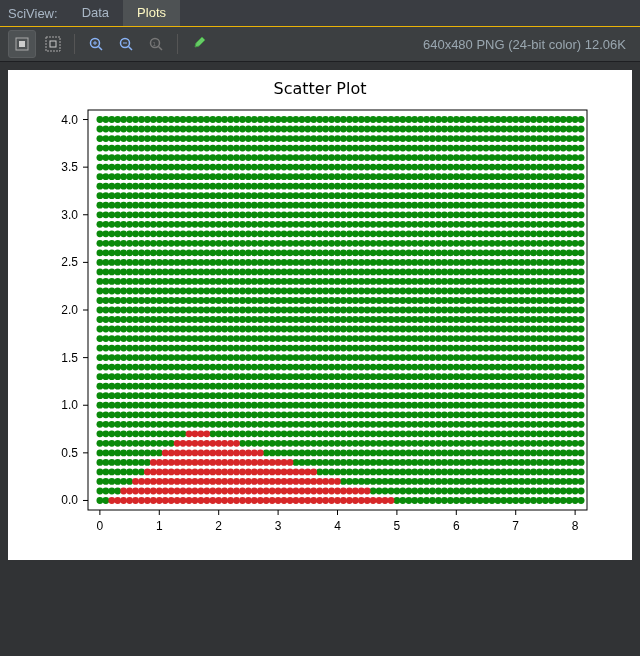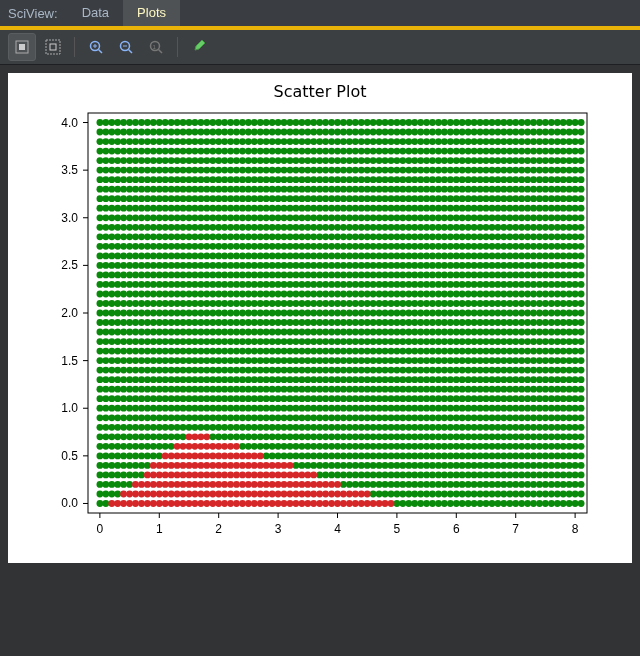--- a/index.html
+++ b/index.html
@@ -1,16 +1,16 @@
 <!DOCTYPE html>
 <html><head>
 <meta charset="utf-8">
 <style>
 html,body{margin:0;padding:0;width:640px;height:656px;background:#2b2d30;font-family:-apple-system,"Segoe UI",Arial,sans-serif;color:#bbb;overflow:hidden}
-.titlebar{height:26px;background:#3a3d42;display:flex;align-items:center;font-size:13px;border-bottom:4px solid #eab308}
+.titlebar{height:26px;background:#3a3d42;display:flex;align-items:center;font-size:13px;border-bottom:1px solid #eab308}
 .titlebar .label{padding:0 10px 0 8px;color:#a9b7c6}
 .tab{height:26px;line-height:26px;padding:0 14px;color:#a9b7c6;cursor:pointer}
 .tab.active{background:#4e5254;color:#fef9c3}
 .toolbar{height:34px;background:#3c3f41;display:flex;align-items:center;padding:0 6px;border-bottom:1px solid #1e1f22;font-size:13px}
 .tool{width:26px;height:26px;display:flex;align-items:center;justify-content:center;margin:0 2px;border-radius:3px;cursor:pointer}
 .tool.active{background:#4e5254;border:1px solid #5a5d5f}
 .tool svg{width:16px;height:16px;display:block}
 .sep{width:1px;height:20px;background:#555;margin:0 6px}
 .status{margin-left:auto;color:#9aa7b0;padding-right:8px}
 .canvas-wrap{width:640px;height:596px;background:#313335;display:flex;align-items:flex-start;justify-content:flex-start}
@@ -60,20 +60,21 @@
         <line x1="10.5" y1="10.5" x2="14" y2="14" stroke="#777" stroke-width="1.5"></line>
         <text x="4.5" y="9.5" font-size="6" fill="#777">1</text>
       </svg>
   </div>
   <div class="sep"></div>
   <div class="tool">
     <svg viewBox="0 0 16 16">
         <path d="M13 3 L11 1 L5 7 L4 11 L8 10 L14 4 Z" fill="#6c6" stroke="#494"></path>
       </svg>
   </div>
+  <div class="status">640x480 PNG (24-bit color) 12.06K</div>
 </div>
 
 <div class="canvas-wrap">
   <svg class="chart" id="chart" width="624" height="490">
       <rect x="0" y="0" width="624" height="490" fill="#fff"></rect>
       <rect x="80" y="40" width="499" height="400" fill="none" stroke="#000" stroke-width="1"></rect>
       <text x="312" y="24" text-anchor="middle" font-size="16" fill="#000" font-family="DejaVu Sans,Arial">Scatter Plot</text>
       <line x1="91.88095238095238" y1="440" x2="91.88095238095238" y2="445" stroke="#000"></line>
       <text x="91.88095238095238" y="460" text-anchor="middle" font-size="12" fill="#000">0</text>
       <line x1="151.28571428571428" y1="440" x2="151.28571428571428" y2="445" stroke="#000"></line>

